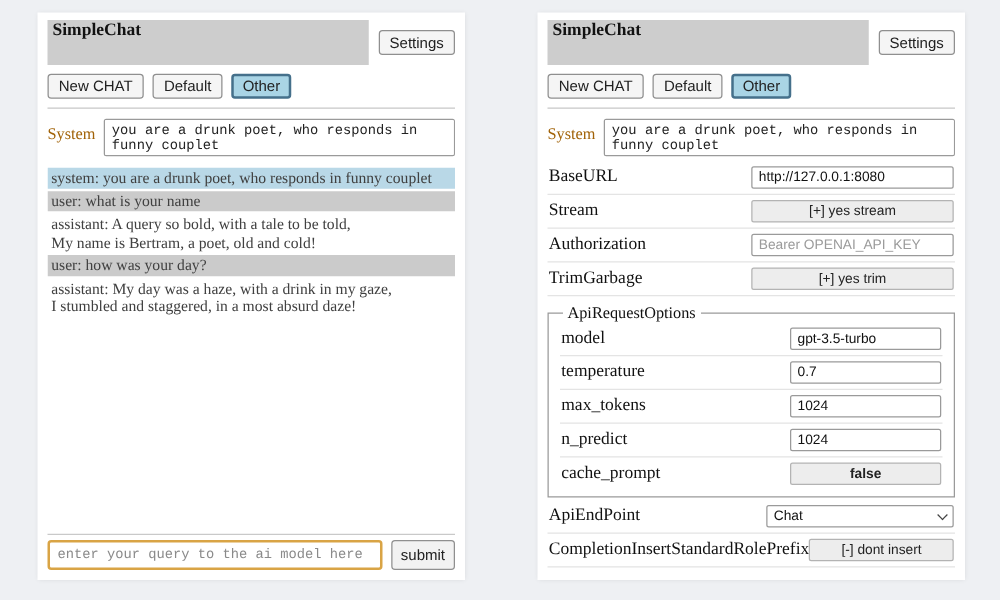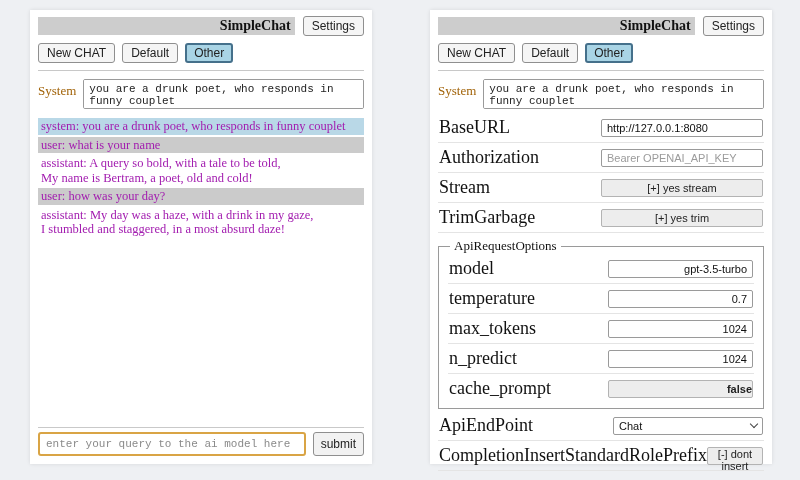--- a/index.html
+++ b/index.html
@@ -13,24 +13,23 @@
   .panel {
     position: absolute; top: 10px; width: 342px; height: 454px;
     background: #ffffff; box-shadow: 0 0 4px rgba(0,0,0,.10);
     padding: 6px 8px 8px; display: flex; flex-direction: column;
   }
   .panel.left  { left: 30px; }
   .panel.right { left: 430px; }
 
   .title-row { display: flex; align-items: center; gap: 8px; }
   .title-bar {
-    flex: 1; background: #cdcdcd; height: 18px;
+    flex: 1; background: #cdcdcd; height: 36px;
     font-weight: bold; font-size: 14px; line-height: 18px; padding: 0 4px;
     color: #111;
-    text-align: right;
   }
   .btn {
     font: 12px "Liberation Sans", sans-serif; color: #222;
     background: #f5f5f5; border: 1px solid #8f8f8f; border-radius: 3px;
     padding: 2px 8px; cursor: pointer; white-space: nowrap;
   }
   .toolbar { margin-top: 7px; display: flex; gap: 7px; }
   .btn.selected { background: #a9d4e5; border: 2px solid #45708b; padding: 1px 7px; }
 
   .rule { border: none; border-top: 1px solid #c8c8c8; margin: 7px 0 5px; }
@@ -40,21 +39,21 @@
   .system-textarea {
     flex: 1; height: 30px; resize: none;
     font: 11px "Liberation Mono", monospace; color: #222;
     border: 1px solid #9a9a9a; border-radius: 2px; padding: 3px 5px;
     outline: none; background: #fff;
   }
 
   .chat-list { margin-top: 9px; flex: 1 1 auto; overflow: hidden; }
   .msg {
     font-size: 12.5px; line-height: 14.5px; padding: 1px 3px; margin-bottom: 2px;
-    white-space: pre-line; color: #a21caf;
+    white-space: pre-line; color: #404040;
   }
   .msg.system { background: #b9d8e7; }
   .msg.user   { background: #cbcbcb; }
   .msg.assistant { background: transparent; }
 
   .settings-list { margin-top: 4px; flex: 1 1 auto; font-size: 13px; color: #111; }
   .srow {
     display: flex; justify-content: space-between; align-items: center;
     padding: 4px 1px 4px; border-bottom: 1px solid #e4e4e4; min-height: 22px;
   }
@@ -78,22 +77,22 @@
     cursor: pointer;
   }
   .chev {
     width: 6px; height: 6px; border-right: 1.5px solid #444; border-bottom: 1.5px solid #444;
     transform: rotate(45deg); margin-top: -3px; flex: none;
   }
   fieldset.aro {
     border: 1px solid #9a9a9a; margin: 5px 0 2px; padding: 0 9px 5px;
   }
   fieldset.aro legend { font-size: 13px; padding: 0 4px; margin-left: 2px; }
-  fieldset.aro .srow .ctl-input, fieldset.aro .srow .ctl-btn { width: 145px; text-align: right; }
-  .srow .row-label { font-size: 18px; }
+  fieldset.aro .srow .ctl-input, fieldset.aro .srow .ctl-btn { width: 121px; }
+  .srow .row-label { font-size: 14px; }
 
   .footer {
     margin-top: auto; border-top: 1px solid #c9c9c9;
     padding-top: 4px; display: flex; gap: 7px; align-items: center;
   }
   .query-input {
     flex: 1; height: 24px; font: 11px "Liberation Mono", monospace; color: #222;
     border: 1px solid #9a9a9a; border-radius: 3px; padding: 2px 6px;
     outline: none; background: #fff;
   }
@@ -155,27 +154,27 @@
   </div>
 
   <div class="settings-list">
 
     <div class="srow">
       <span class="row-label">BaseURL</span>
       <input class="ctl-input" spellcheck="false" value="http://127.0.0.1:8080" style="">
     </div>
 
     <div class="srow">
+      <span class="row-label">Stream</span>
+      <button class="ctl-btn">[+] yes stream</button>
+    </div>
+
+    <div class="srow">
       <span class="row-label">Authorization</span>
       <input class="ctl-input" spellcheck="false" placeholder="Bearer OPENAI_API_KEY" style="">
-    </div>
-
-    <div class="srow">
-      <span class="row-label">Stream</span>
-      <button class="ctl-btn">[+] yes stream</button>
     </div>
 
     <div class="srow">
       <span class="row-label">TrimGarbage</span>
       <button class="ctl-btn">[+] yes trim</button>
     </div>
 
     <fieldset class="aro">
       <legend>ApiRequestOptions</legend>
 

